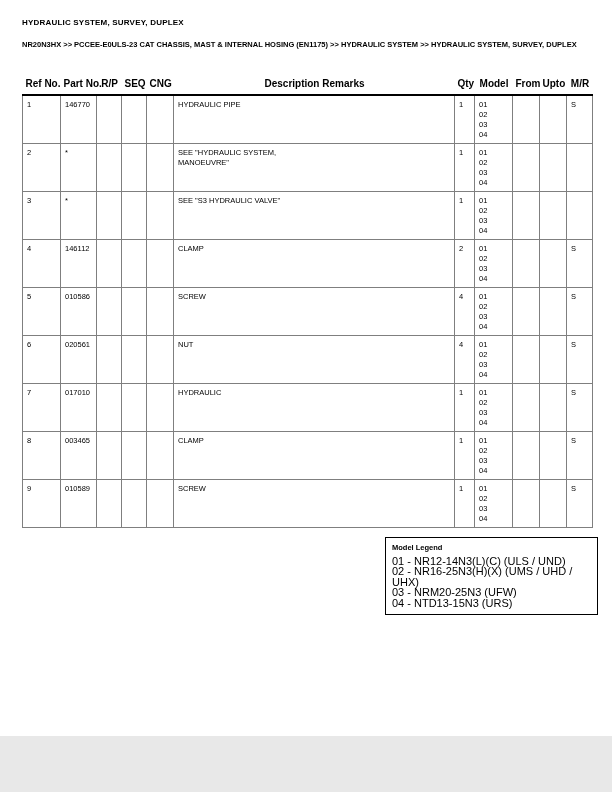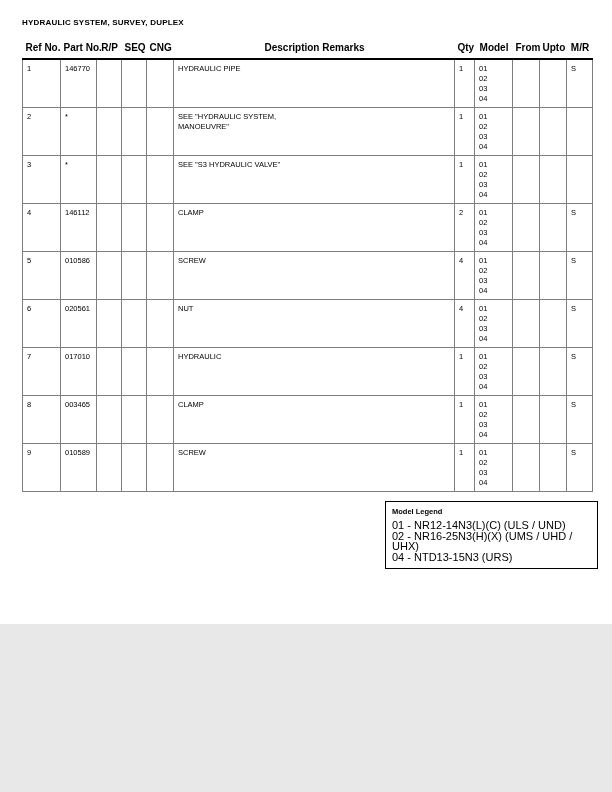--- a/index.html
+++ b/index.html
@@ -1,20 +1,20 @@
 <!DOCTYPE html>
 <html><head>
 <meta charset="utf-8">
 <style>
   * { box-sizing: border-box; margin: 0; padding: 0; }
   html, body { background: #e8e8e8; }
   .page {
     position: relative;
     width: 612px;
-    height: 624px;
+    height: 736px;
     background: #ffffff;
     margin: 0 auto;
     font-family: "Liberation Sans", sans-serif;
     color: #000;
     padding: 18px 20px 0 22px;
     overflow: hidden;
   }
   .doc-title {
     font-size: 8px;
     font-weight: bold;
@@ -70,20 +70,21 @@
     line-height: 10.5px;
   }
 </style>
 </head>
 <body>
 
 <div class="page">
 
   <div class="doc-title">HYDRAULIC SYSTEM, SURVEY, DUPLEX</div>
 
+  <div class="breadcrumb">NR20N3HX &gt;&gt; PCCEE-E0ULS-23 CAT CHASSIS, MAST &amp; INTERNAL HOSING (EN1175) &gt;&gt; HYDRAULIC SYSTEM &gt;&gt; HYDRAULIC SYSTEM, SURVEY, DUPLEX</div>
 
   <table class="parts">
     <colgroup>
       <col style="width:38px">
         <col style="width:36px">
         <col style="width:25px">
       <col style="width:25px">
         <col style="width:27px">
         <col style="width:281px">
       <col style="width:20px">
@@ -254,17 +255,18 @@
           <td>S</td>
         </tr>
       </tbody>
   </table>
 
   <div class="legend">
     <div class="legend-title">Model Legend</div>
     <div id="legend-items">
         <div class="legend-item">01 - NR12-14N3(L)(C) (ULS / UND)</div>
         <div class="legend-item">02 - NR16-25N3(H)(X) (UMS / UHD / UHX)</div>
+        <div class="legend-item">03 - NRM20-25N3 (UFW)</div>
         <div class="legend-item">04 - NTD13-15N3 (URS)</div>
       </div>
   </div>
 
 </div>
 
 </body></html>

